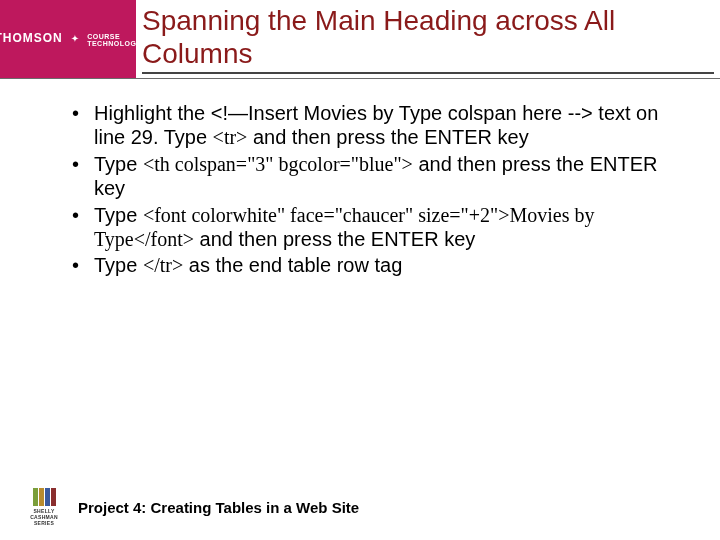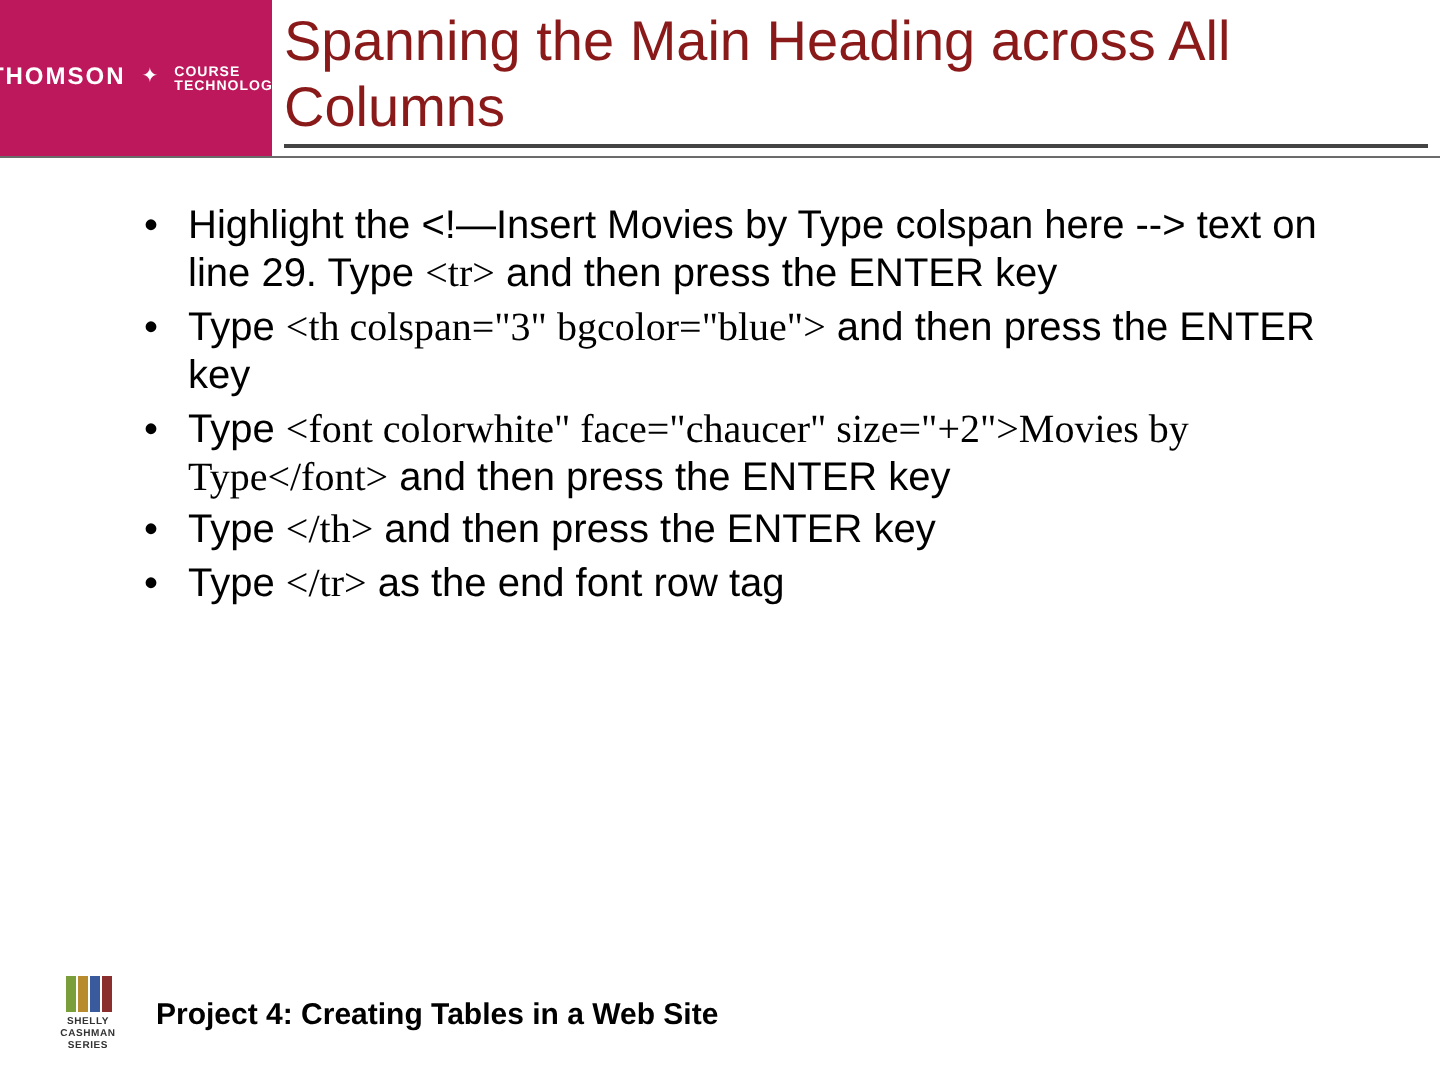--- a/index.html
+++ b/index.html
@@ -94,22 +94,21 @@
     <div class="title-block">
       <div class="title-text">Spanning the Main Heading across All Columns</div>
     </div>
   </div>
 
   <div class="body">
     <ul id="bullet-list">
         <li><span>Highlight the &lt;!—Insert Movies by Type colspan here --&gt; text on line 29. Type </span><span class="code">&lt;tr&gt;</span><span> and then press the ENTER key</span></li>
         <li><span>Type </span><span class="code">&lt;th colspan="3" bgcolor="blue"&gt;</span><span> and then press the ENTER key</span></li>
         <li><span>Type </span><span class="code">&lt;font colorwhite" face="chaucer" size="+2"&gt;Movies by Type&lt;/font&gt;</span><span> and then press the ENTER key</span></li>
-        <li><span>Type </span><span class="code">&lt;/th&gt;</span><span> and then press the ENTER key</span></li>
-        <li><span>Type </span><span class="code">&lt;/tr&gt;</span><span> as the end font row tag</span></li>
+        <li><span>Type </span><span class="code">&lt;/tr&gt;</span><span> as the end table row tag</span></li>
       </ul>
   </div>
 
   <div class="footer">
     <div class="footer-logo">
       <div class="books">
         <div class="book b1"></div>
         <div class="book b2"></div>
         <div class="book b3"></div>
         <div class="book b4"></div>

